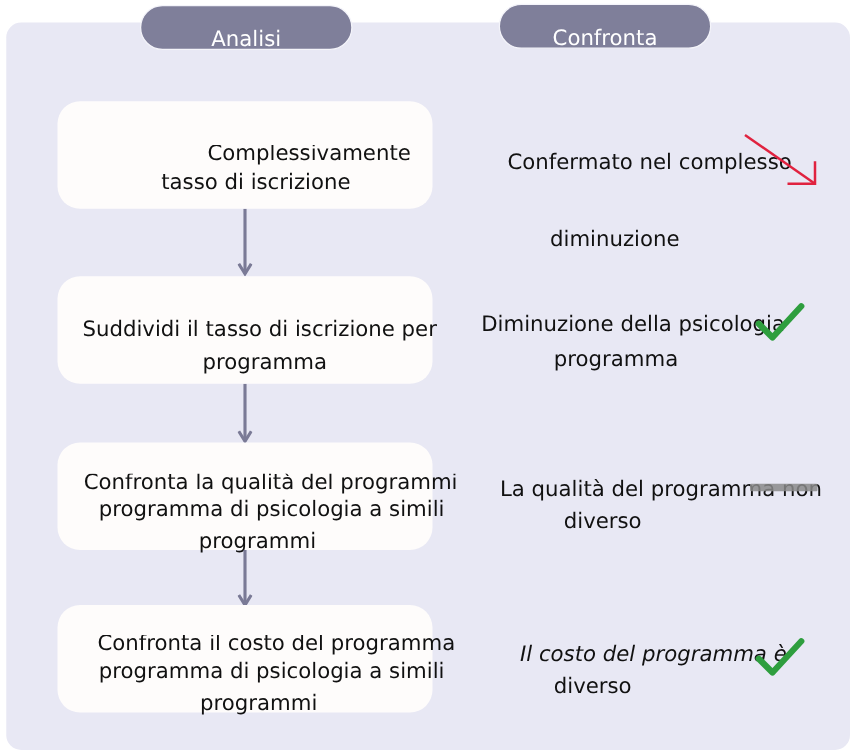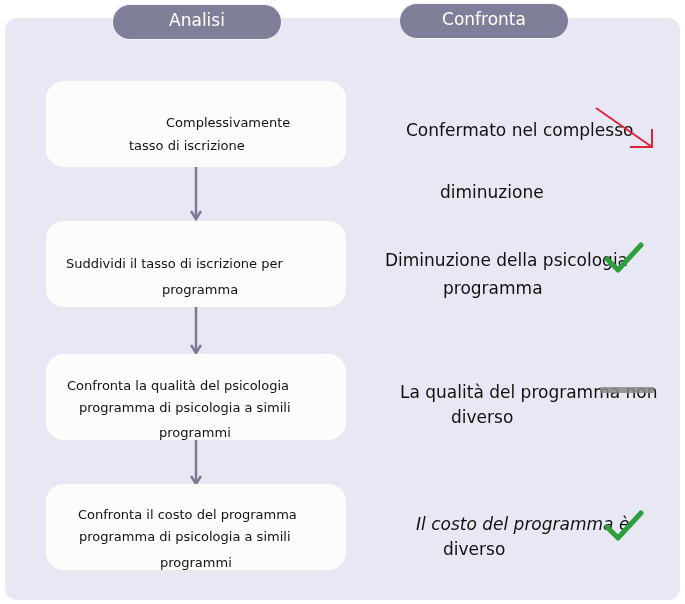--- a/index.html
+++ b/index.html
@@ -12,30 +12,30 @@
     .panel {
       position: absolute; left: 5px; top: 18px; width: 675px; height: 582px;
       background: #e8e8f4; border-radius: 12px;
     }
     .pill {
       position: absolute; height: 36px; background: #7f7f9a;
       border: 1.5px solid #f4f4fa; border-radius: 20px;
       color: #ffffff; font-size: 17px; text-align: center;
       box-sizing: border-box; overflow: hidden;
     }
-    .pill span { display: block; padding-top: 4px; line-height: 22px; }
+    .pill span { display: block; padding-top: 16px; line-height: 22px; }
     .pill-analisi { left: 112px; top: 4px; width: 170px; }
     .pill-risultato { left: 399px; top: 3px; width: 170px; }
 
     .step {
       position: absolute; left: 46px; width: 300px; background: #fefcfb;
       border-radius: 18px;
     }
     .step-text {
-      position: absolute; font-size: 13px; line-height: 24px; white-space: nowrap;
+      position: absolute; font-size: 17px; line-height: 24px; white-space: nowrap;
       text-align: center;
     }
     .result-text {
       position: absolute; font-size: 17px; line-height: 24px; white-space: nowrap;
       text-align: center;
     }
     .arrow { position: absolute; left: 190px; width: 12px; }
     .icon { position: absolute; }
     .cut-top { clip-path: inset(5px 0 0 0); }
   </style>
@@ -74,21 +74,21 @@
 <svg class="icon" style="left:604px;top:242px;" width="40" height="32" viewBox="0 0 40 32">
   <path d="M3 17 L14 28 L37 3" fill="none" stroke="#2e9e3e" stroke-width="5" stroke-linecap="round" stroke-linejoin="round"></path>
 </svg>
 
 <svg class="arrow" style="top:307px;" width="12" height="48" viewBox="0 0 12 48">
   <line x1="6" y1="0" x2="6" y2="46" stroke="#7a7a96" stroke-width="2.5"></line>
   <polyline points="1,38 6,46 11,38" fill="none" stroke="#7a7a96" stroke-width="2.5"></polyline>
 </svg>
 
 <div class="step" style="top:354px;height:86px;"></div>
-<div class="step-text cut-top" style="left:67px;top:374px;">Confronta la qualità del psicologia</div>
+<div class="step-text cut-top" style="left:67px;top:374px;">Confronta la qualità del programmi</div>
 <div class="step-text" style="left:79px;top:396px;">programma di psicologia a simili</div>
 <div class="step-text" style="left:159px;top:421px;">programmi</div>
 <div class="result-text" style="left:400px;top:380px;">La qualità del programma non</div>
 <div class="result-text" style="left:451px;top:405px;">diverso</div>
 <div class="icon" style="left:600px;top:387px;width:54px;height:6px;background:#8a8a8a;opacity:0.85;border-radius:1px;"></div>
 
 <svg class="arrow" style="top:440px;" width="12" height="46" viewBox="0 0 12 46">
   <line x1="6" y1="0" x2="6" y2="44" stroke="#7a7a96" stroke-width="2.5"></line>
   <polyline points="1,36 6,44 11,36" fill="none" stroke="#7a7a96" stroke-width="2.5"></polyline>
 </svg>

